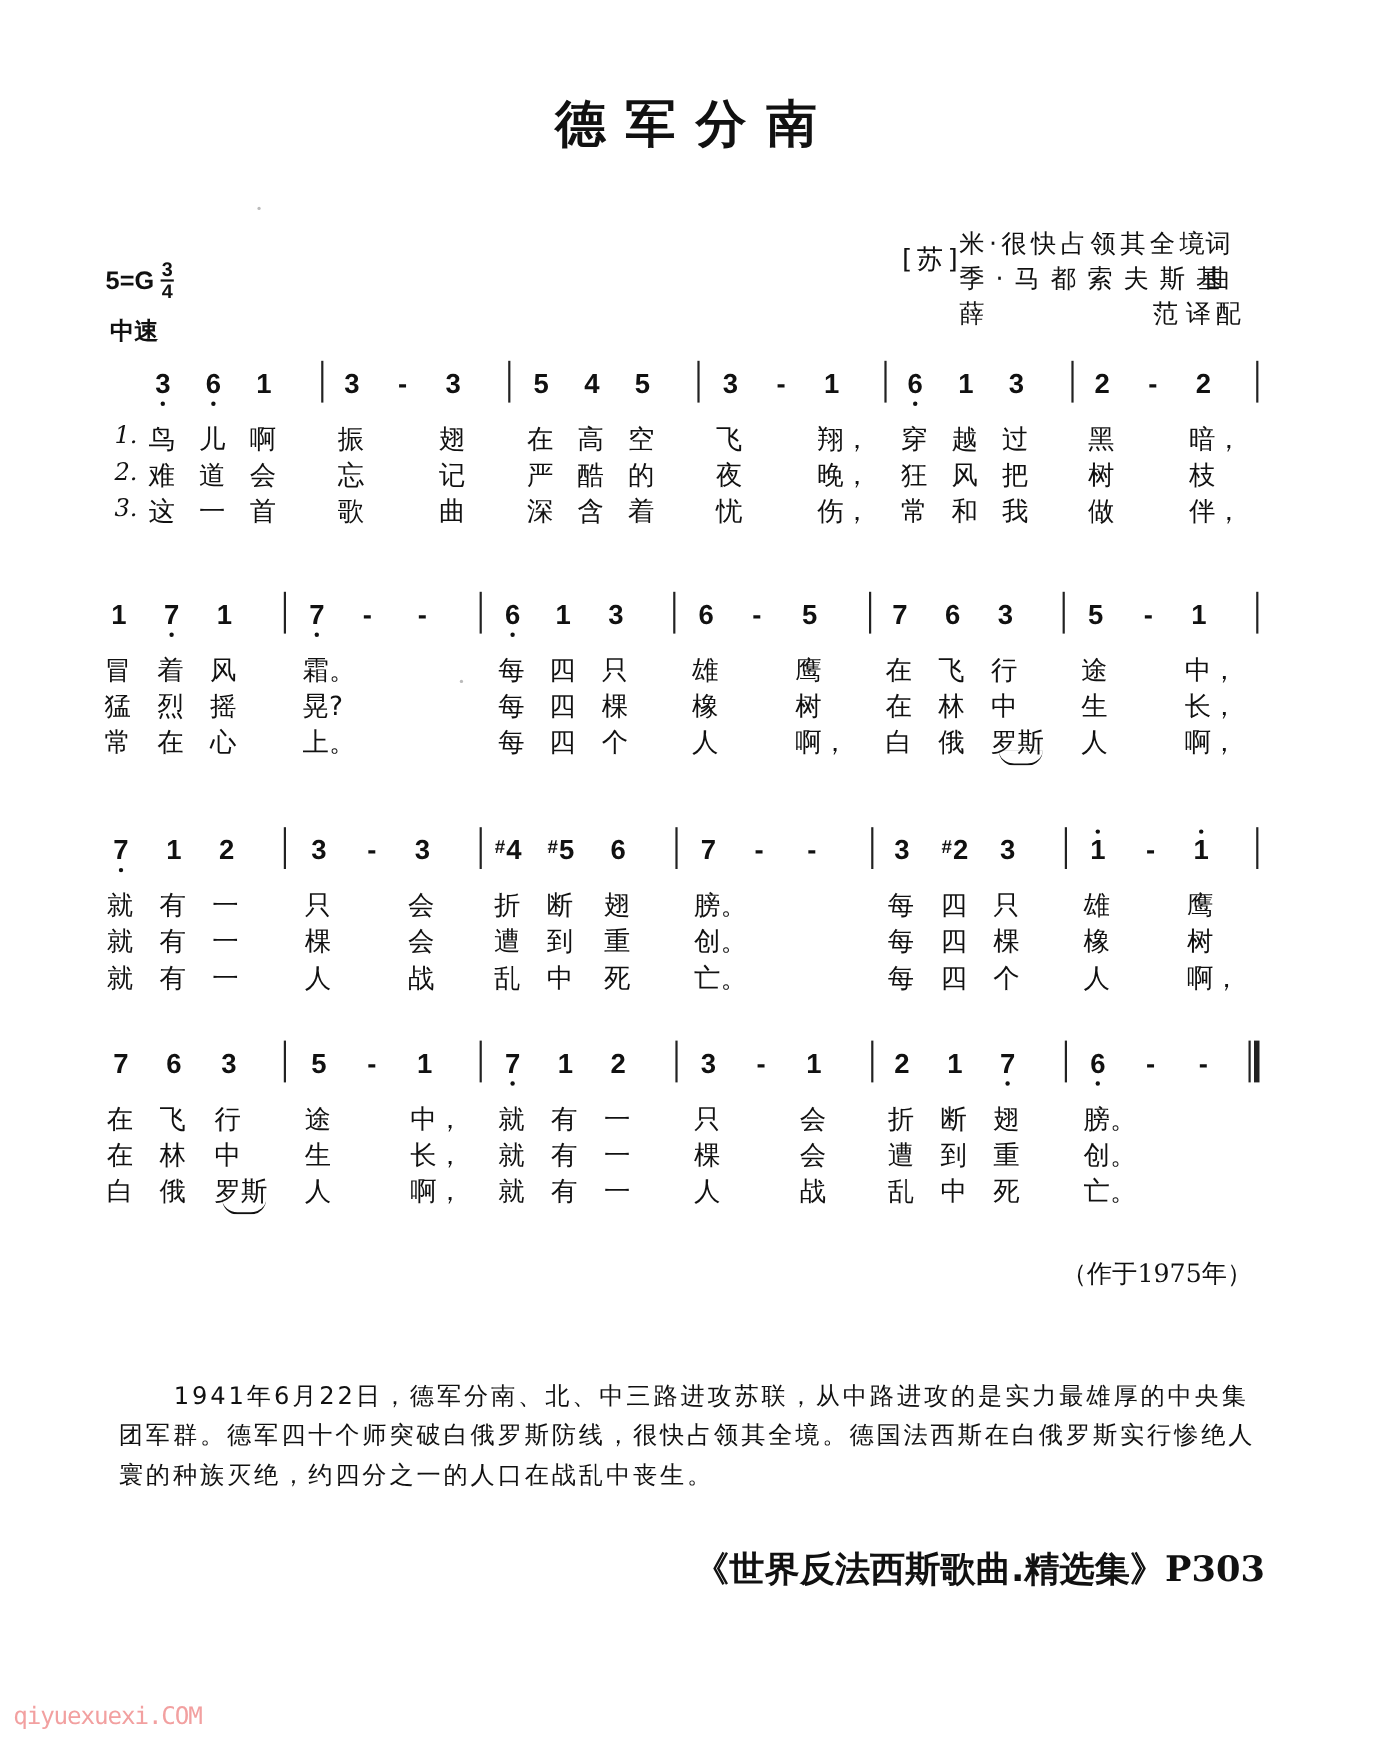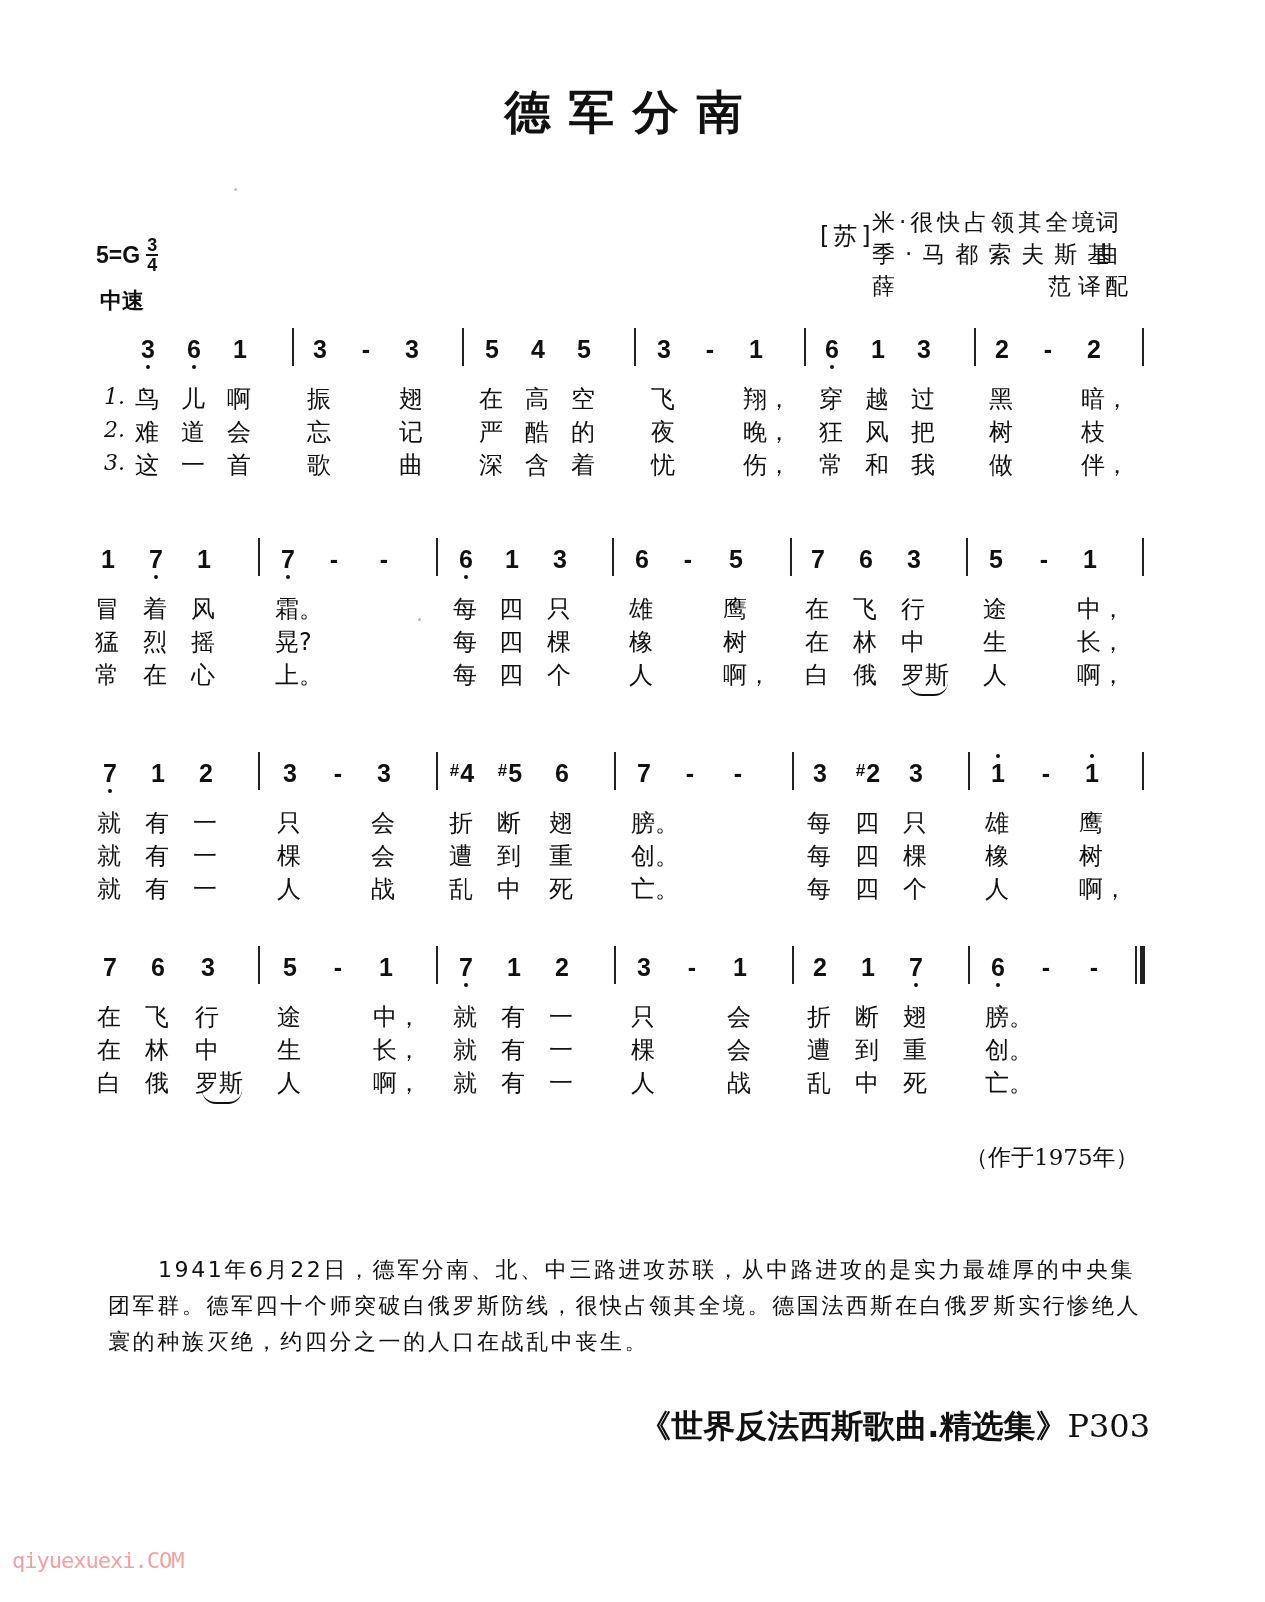--- a/index.html
+++ b/index.html
@@ -57,21 +57,21 @@
   .composed { position: absolute; left: 965px; top: 1142px; font-size: 23px;
     font-family: "DejaVu Serif", "Liberation Serif", serif; }
   .paragraph {
     position: absolute; left: 108px; top: 1252px; width: 1040px;
     font-size: 22px; line-height: 36px; letter-spacing: 2.6px; text-indent: 50px;
   }
   .source {
     position: absolute; right: 115px; top: 1405px; font-size: 32px; font-weight: bold;
     font-family: "DejaVu Sans", sans-serif;
   }
-  .source .page { font-weight: normal; font-family: "DejaVu Serif", serif; }
+  .source .page { font-weight: bold; font-family: "DejaVu Serif", serif; }
   .watermark {
     position: absolute; left: 12px; top: 1548px; font-size: 22px; color: #f2a0a0;
     font-family: "DejaVu Sans Mono", monospace; letter-spacing: -1px;
   }
   .faint-dot { position: absolute; width: 3px; height: 3px; background: #bbb; border-radius: 50%; }
 </style>
 </head>
 <body>
 
 <div class="title">德军分南</div>

